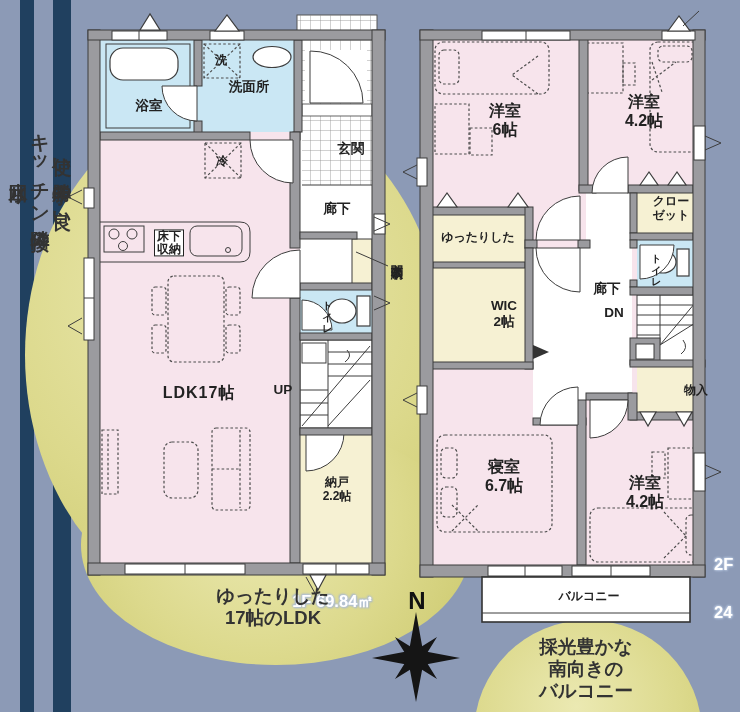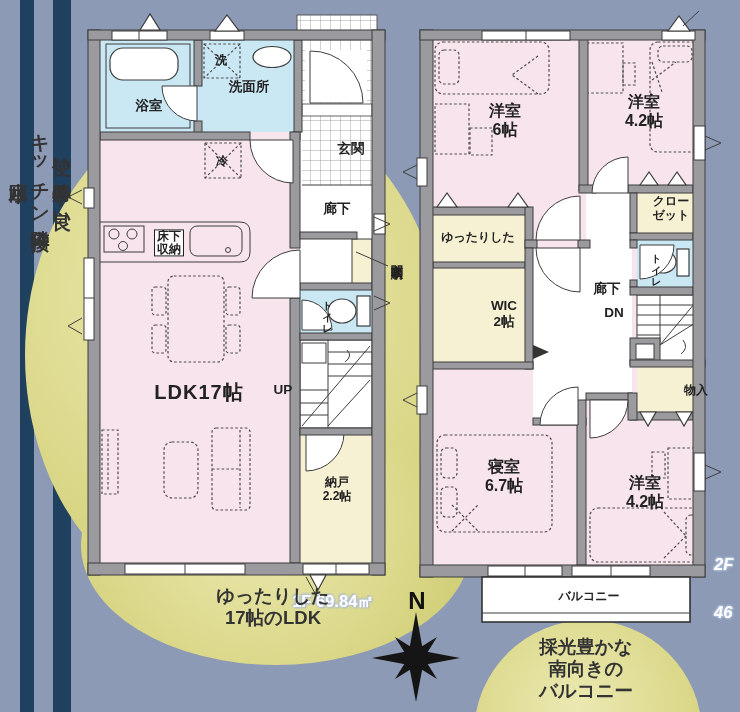--- a/index.html
+++ b/index.html
@@ -26,26 +26,26 @@
   .boxed{background:#fff;border:1.5px solid #222;padding:0 2px;line-height:1.05;margin-top:44px;}
   .areaLbl{
     color:#fff;
     text-shadow:0 0 2px #c6d2e6,0 0 3px #aebdd6,1px 1px 2px #9fb0cc,-1px -1px 2px #9fb0cc;
     font-size:16.5px;
   }
   .note{color:#333;}
   .f-sm{font-size:12px;}
   .f-md{font-size:13.5px;}
   .f-rm{font-size:16px;}
-  .f-ldk{font-size:20px;letter-spacing:1px;}
+  .f-ldk{font-size:16px;letter-spacing:1px;}
   .f-tiny{font-size:10px;letter-spacing:0;}
   .f-note{font-size:18.5px;}
   .f-n{font-size:24px;color:#111;}
   .left-note{font-size:19px;letter-spacing:2px;}
-  .area2f{transform:none;text-align:left;line-height:1.45;font-style:italic;}
+  .area2f{transform:none;text-align:left;line-height:1.45;}
 </style>
 </head>
 <body>
 
 <div class="stripe stripe1"></div>
 <div class="stripe stripe2"></div>
 
 <div class="circle c1"></div>
 <div class="circle c2"></div>
 <div class="circle c3"></div>
@@ -360,21 +360,21 @@
 <div class="lbl f-md" style="left:614px;top:313px">DN</div>
 <div class="lbl f-sm" style="left:696px;top:390px">物入</div>
 <div class="lbl f-rm" style="left:504px;top:477px">寝室
 6.7帖</div>
 <div class="lbl f-rm" style="left:645px;top:493px">洋室
 4.2帖</div>
 <div class="lbl f-sm" style="left:589px;top:596px">バルコニー</div>
 
 <div class="lbl areaLbl area2f" style="left:714px;top:529px">
   <span>2F</span><br>
-  <span>46</span>
+  <span>24</span>
 </div>
 
 <div class="lbl f-n" style="left:417px;top:601px">N</div>
 
 <div class="lbl note left-note vert" style="left:40px;top:182px">使い勝手の良い
 キッチン隣接の
 水回り</div>
 <div class="lbl note f-note" style="left:273px;top:607px">ゆったりした
 17帖のLDK</div>
 <div class="lbl note f-note" style="left:586px;top:669px">採光豊かな

